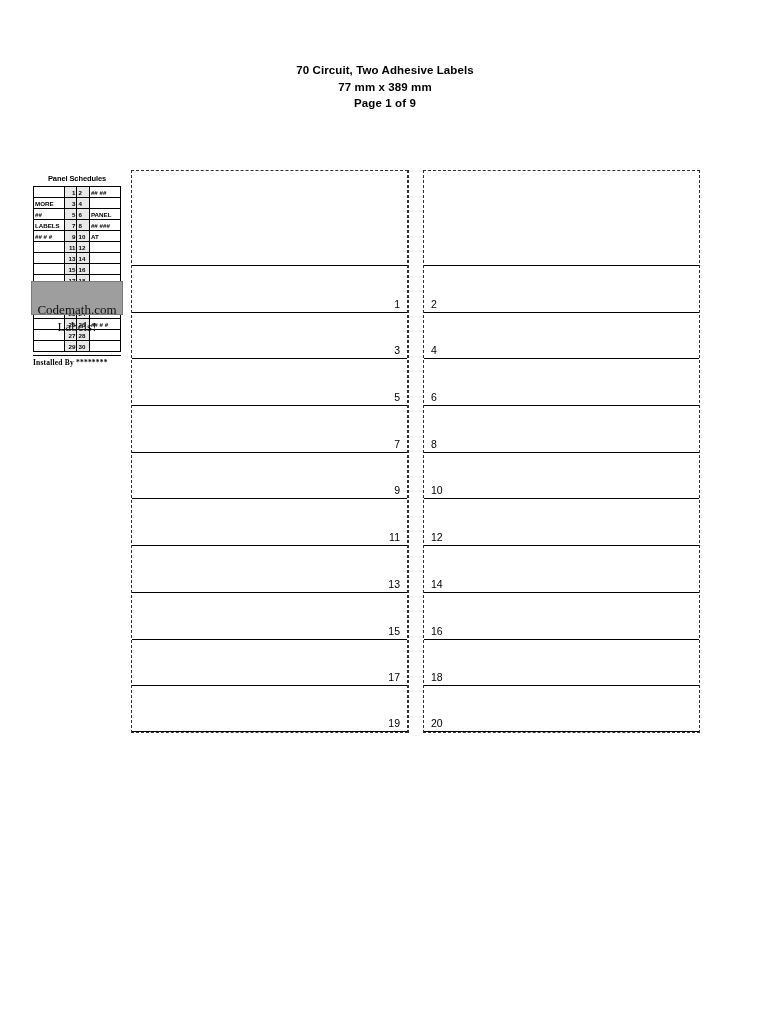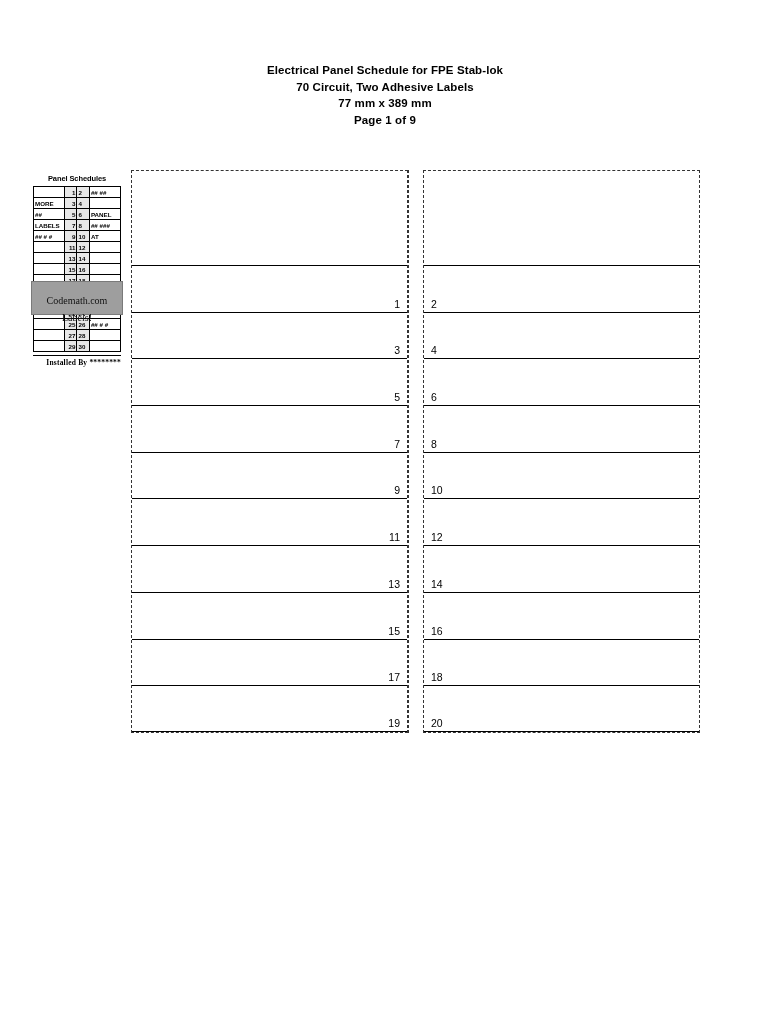--- a/index.html
+++ b/index.html
@@ -69,36 +69,36 @@
 
   .watermark {
     position: absolute;
     left: 31px;
     top: 281px;
     width: 92px;
     height: 34px;
     background: #9e9e9e;
     border: 0.6px solid #7a7a7a;
     font-family: "Liberation Serif", serif;
-    font-size: 10px;
+    font-size: 13px;
     color: #111;
     text-align: center;
     line-height: 17px;
-    padding-top: 10px;
+    padding-top: 19px;
     box-sizing: border-box;
   }
   .installed-by {
     margin-top: 3px;
     border-top: 0.8px solid #000;
     padding-top: 2px;
     font-family: "Liberation Serif", serif;
     font-size: 7.5px;
     font-weight: bold;
     letter-spacing: 0.2px;
-    text-align: right;
+    text-align: left;
   }
 
   
   .sheet {
     position: absolute;
     top: 170px;
     width: 277px;
     height: 563px;
     border: 1px dashed #333;
     box-sizing: border-box;
@@ -134,21 +134,20 @@
     position: absolute;
     top: 170px;
     height: 563px;
     border-left: 1px dashed #333;
   }
 </style>
 </head>
 <body>
 
 <div class="title-block">
-  <span class="title-line">Electrical Panel Schedule for FPE Stab-lok</span>
   <span class="title-line">70 Circuit, Two Adhesive Labels</span>
   <span class="title-line">77 mm x 389 mm</span>
   <span class="title-line">Page 1 of 9</span>
 </div>
 
 <div class="sample-label">
   <div class="sample-title">Panel Schedules</div>
   <table class="sample-table">
     <tbody id="sample-body">
         <tr>

